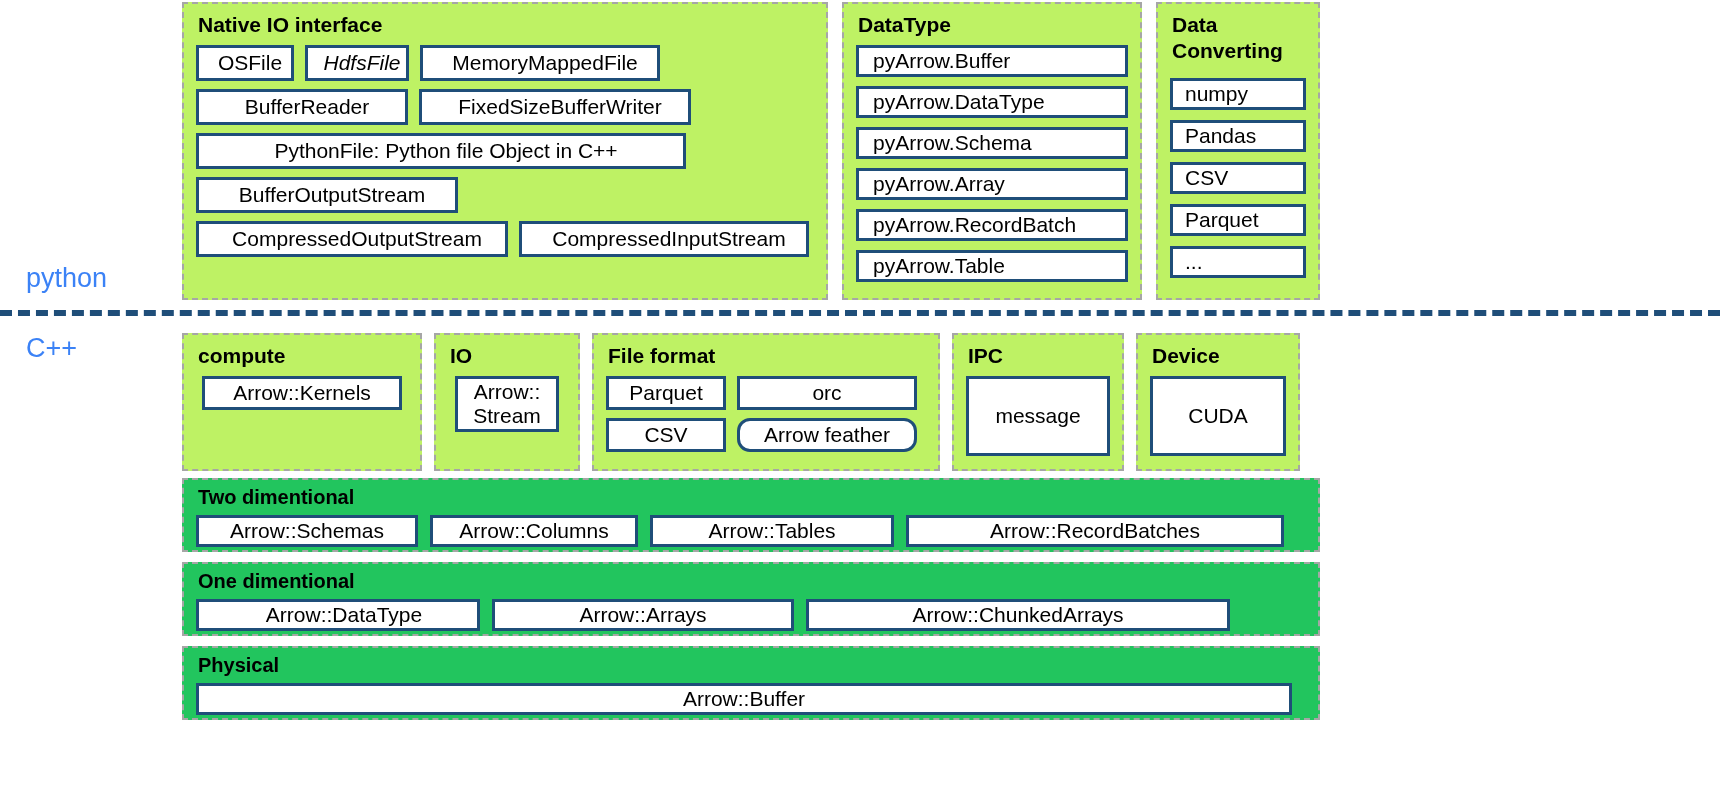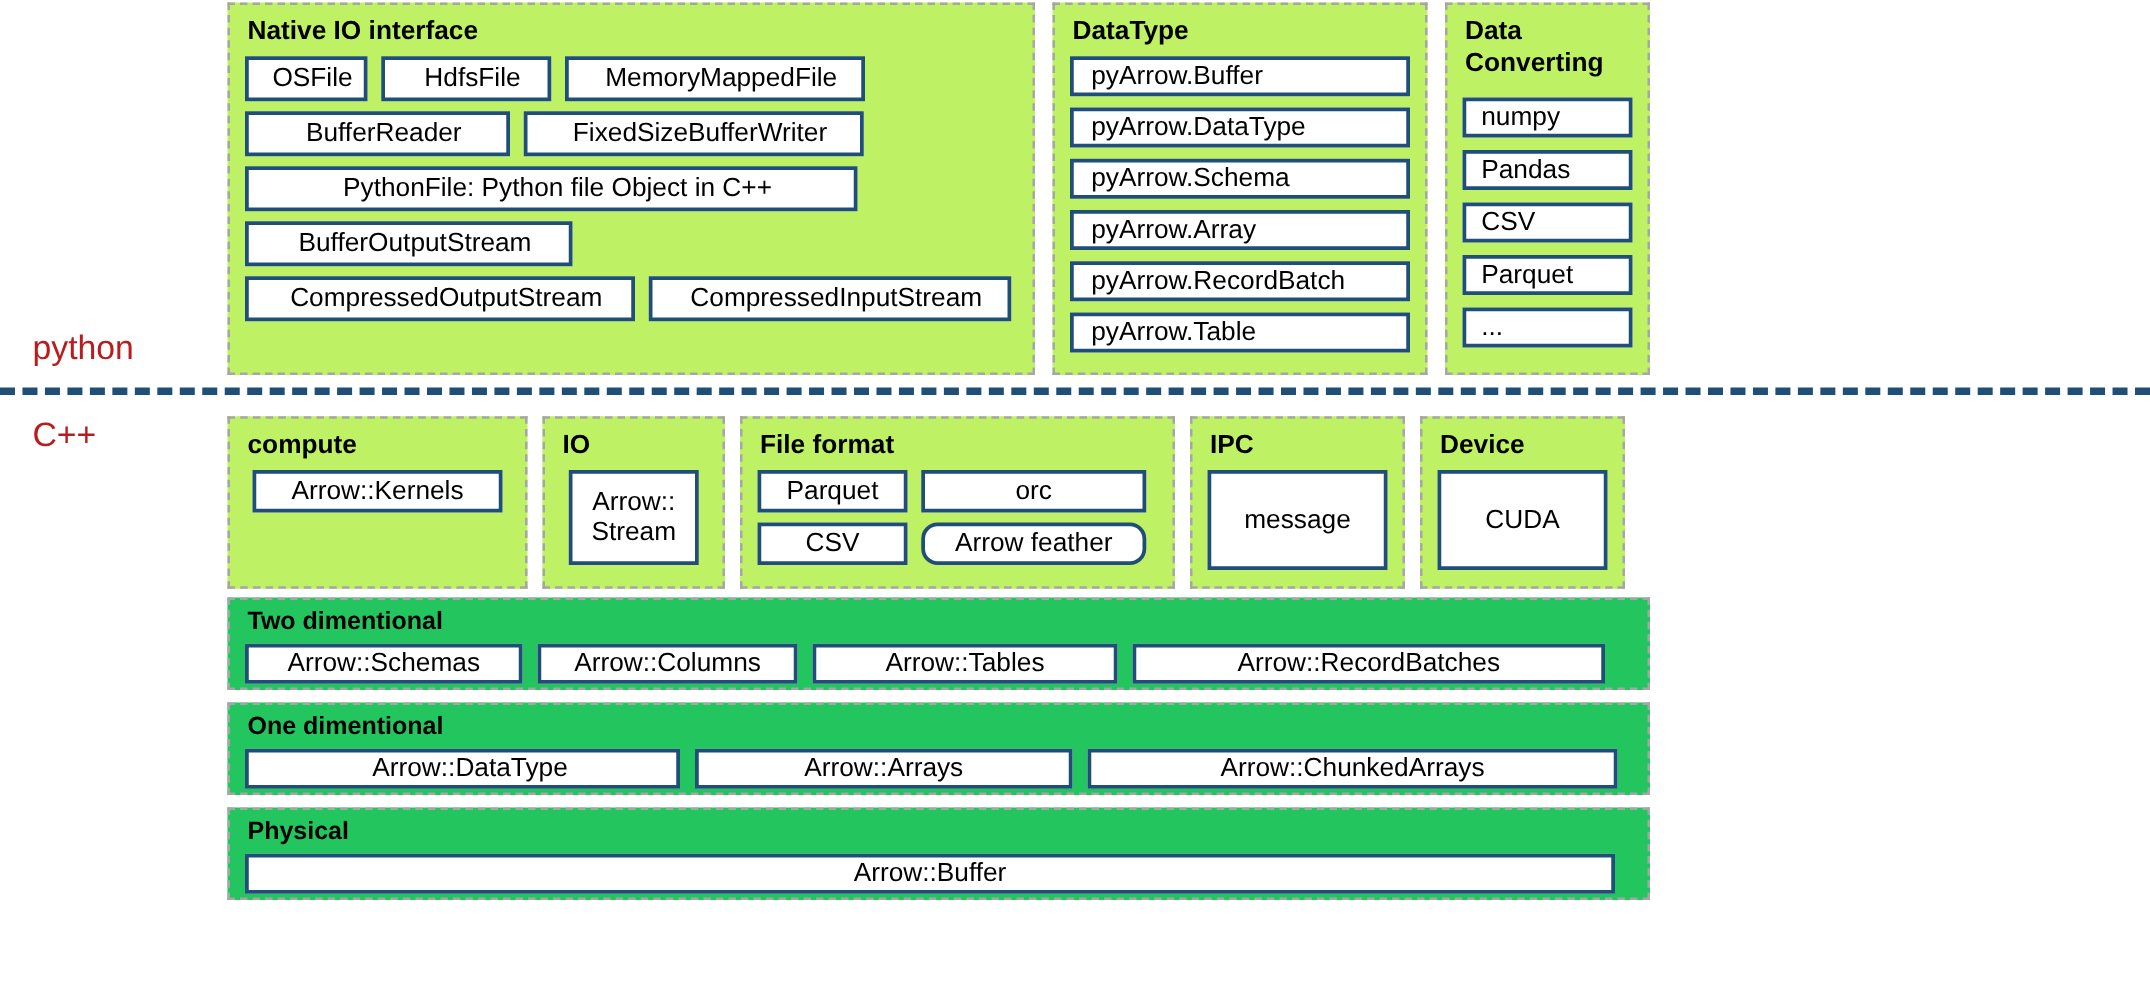--- a/index.html
+++ b/index.html
@@ -59,21 +59,21 @@
     position: absolute;
     left: 0; top: 0;
     width: 1720px;
     height: 789px;
   }
 
   
   .side-label {
     position: absolute;
     font-size: 27px;
-    color: #b91c1c;
+    color: #3b82f6;
     font-family: "Liberation Sans", sans-serif;
   }
   #label-python { left: 26px; top: 263px; }
   #label-cpp    { left: 26px; top: 333px; }
 
   
   #divider {
     position: absolute;
     left: 0px;
     top: 310px;
@@ -98,21 +98,21 @@
   #panel-data-conv { width: 164px; }
 
   #panel-native-io .node { height: 36px; padding-left: 18px; }
   #panel-datatype  .node { height: 32px; width: 100%; justify-content: flex-start; padding-left: 14px; }
   #panel-datatype  .row  { margin-bottom: 9px; }
   #panel-data-conv .node { height: 32px; width: 100%; justify-content: flex-start; padding-left: 12px; }
   #panel-data-conv .row  { margin-bottom: 10px; }
   #panel-data-conv .panel-title { line-height: 26px; margin-bottom: 14px; }
 
   .w-osfile   { width: 98px; }
-  .w-hdfs     { width: 136px; }
+  .w-hdfs     { width: 104px; font-style: italic; }
   .w-mmf      { width: 240px; }
   .w-bufread  { width: 212px; }
   .w-fsbw     { width: 272px; }
   .w-pyfile   { width: 490px; }
   .w-bos      { width: 262px; }
   .w-cos      { width: 312px; }
   .w-cis      { width: 290px; }
 
   
   #cpp-modules {
@@ -126,21 +126,21 @@
     align-items: stretch;
   }
   #panel-compute   { width: 240px; }
   #panel-io        { width: 146px; }
   #panel-fileformat{ width: 348px; }
   #panel-ipc       { width: 172px; }
   #panel-device    { width: 164px; }
 
   #panel-compute .node { height: 34px; width: 200px; margin: 0 auto; }
   #panel-compute .row  { margin-bottom: 8px; }
-  #panel-io .node      { height: 76px; width: 104px; margin: 0 auto; flex-direction: column; }
+  #panel-io .node      { height: 56px; width: 104px; margin: 0 auto; flex-direction: column; }
   #panel-fileformat .node { height: 34px; }
   #panel-fileformat .row  { margin-bottom: 8px; justify-content: flex-start; }
   .w-parquet { width: 120px; }
   .w-orc     { width: 180px; }
   .w-csv     { width: 120px; }
   .w-feather { width: 180px; border-radius: 13px; }
   #panel-ipc .node     { height: 80px; width: 150px; margin: 0 auto; }
   #panel-device .node  { height: 80px; width: 144px; margin: 0 auto; }
 
   
@@ -158,21 +158,21 @@
   #layer-physical { top: 646px; height: 74px; }
 
   .layer .panel-title { margin: 0 0 6px 2px; font-size: 20px; line-height: 24px; }
   .layer .node { height: 32px; }
 
   .w-schemas  { width: 222px; }
   .w-columns  { width: 208px; }
   .w-tables   { width: 244px; }
   .w-rbatches { width: 378px; }
 
-  .w-dtype    { width: 348px; padding-left: 20px; }
+  .w-dtype    { width: 284px; padding-left: 20px; }
   .w-arrays   { width: 302px; }
   .w-chunked  { width: 424px; }
 
   .w-buffer   { width: 1096px; }
 
   .layer .row { gap: 12px; margin-bottom: 0; }
 </style>
 </head>
 <body>
 

